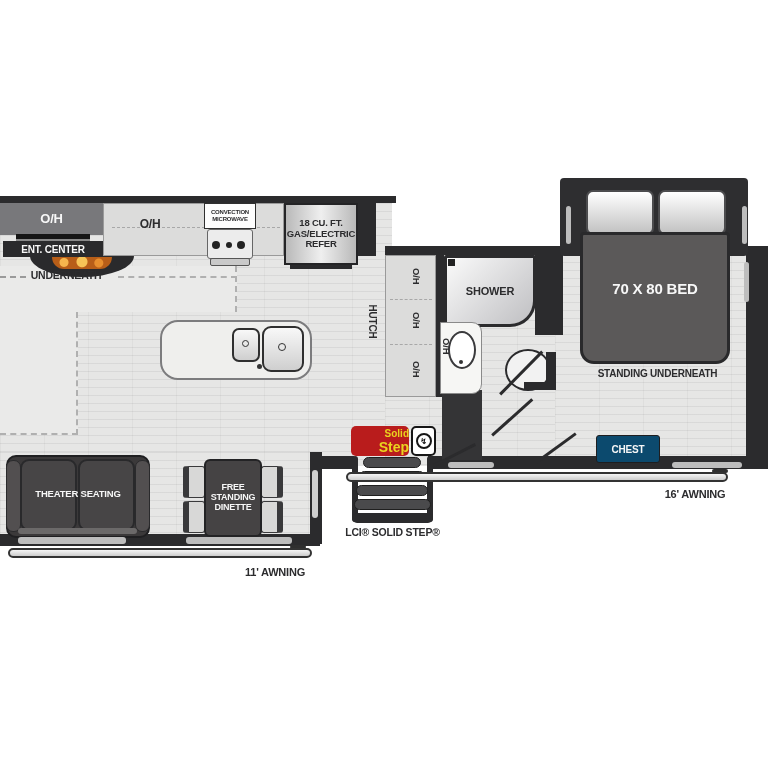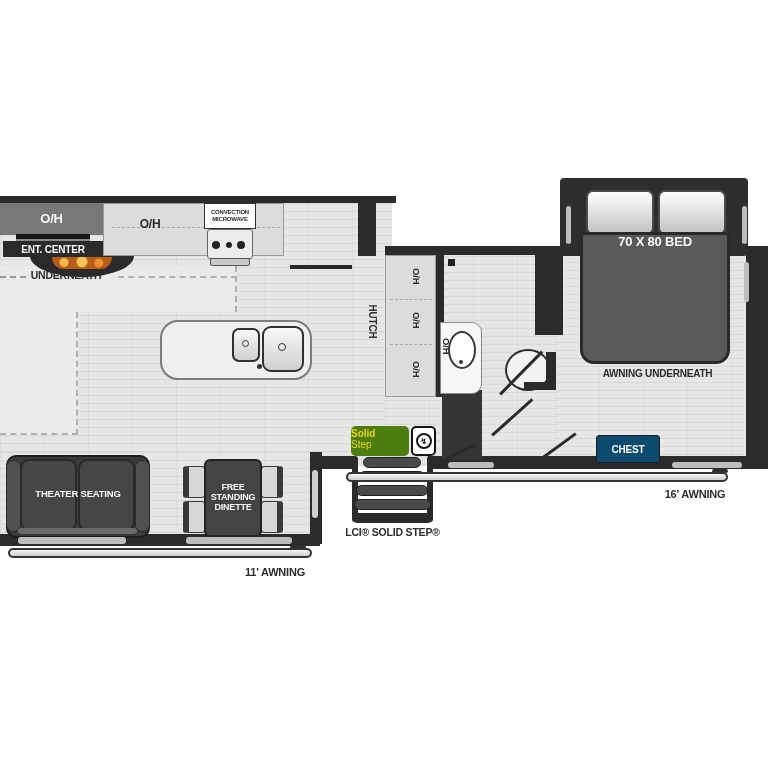--- a/index.html
+++ b/index.html
@@ -74,69 +74,75 @@
 
   <div class="a cen" style="left:204px;top:203px;width:52px;height:26px;background:#fdfdfd;border:1.5px solid #2f2f2f">
     <span class="lbl" style="font-size:6px;width:46px">CONVECTION MICROWAVE</span>
   </div>
   <div class="a" style="left:207px;top:229px;width:46px;height:30px;background:#ececec;border:1px solid #666;border-radius:3px"></div>
   <div class="a" style="left:212px;top:241px;width:8px;height:8px;background:#222;border-radius:50%"></div>
   <div class="a" style="left:226px;top:242px;width:6px;height:6px;background:#222;border-radius:50%"></div>
   <div class="a" style="left:237px;top:241px;width:8px;height:8px;background:#222;border-radius:50%"></div>
   <div class="a" style="left:210px;top:258px;width:40px;height:8px;background:#c9c9c9;border:1px solid #555;border-radius:2px"></div>
 
+  <div class="a cen" style="left:284px;top:203px;width:74px;height:62px;background:linear-gradient(90deg,#b9b9b9,#efefef 50%,#b9b9b9);border:2px solid #242426">
+    <span class="lbl" style="font-size:9.5px;width:70px">18 CU. FT. GAS/ELECTRIC REFER</span>
+  </div>
   <div class="a" style="left:290px;top:265px;width:62px;height:4px;background:#2a2a2c"></div>
 
   <div class="a" style="left:160px;top:320px;width:152px;height:60px;background:#efefed;border:2px solid #7c7c7e;border-radius:18px"></div>
   <div class="a" style="left:232px;top:328px;width:28px;height:34px;background:linear-gradient(#f8f8f8,#cfcfcf);border:2px solid #2f2f2f;border-radius:7px"></div>
   <div class="a" style="left:242px;top:340px;width:7px;height:7px;background:#e8e8e8;border:1.5px solid #333;border-radius:50%"></div>
   <div class="a" style="left:262px;top:326px;width:42px;height:46px;background:linear-gradient(#f8f8f8,#cfcfcf);border:2px solid #2f2f2f;border-radius:9px"></div>
   <div class="a" style="left:278px;top:343px;width:8px;height:8px;background:#e8e8e8;border:1.5px solid #333;border-radius:50%"></div>
   <div class="a" style="left:257px;top:364px;width:5px;height:5px;background:#333;border-radius:50%"></div>
 
   <div class="a counter" style="left:385px;top:255px;width:51px;height:142px"></div>
   <div class="a" style="left:390px;top:299px;width:42px;border-top:1.5px dashed #a8a8a8"></div>
   <div class="a" style="left:390px;top:344px;width:42px;border-top:1.5px dashed #a8a8a8"></div>
   <div class="a lbl rot" style="left:352px;top:316px;width:40px;font-size:10px">HUTCH</div>
   <div class="a lbl rot" style="left:398px;top:271px;width:36px;font-size:9.5px">O/H</div>
   <div class="a lbl rot" style="left:398px;top:315px;width:36px;font-size:9.5px">O/H</div>
   <div class="a lbl rot" style="left:398px;top:364px;width:36px;font-size:9.5px">O/H</div>
 
+  <div class="a cen" style="left:444px;top:255px;width:92px;height:72px;background:linear-gradient(135deg,#fafafa,#bfbfc2);border:3px solid #2b2b2d;border-radius:2px 2px 26px 2px">
+    <span class="lbl" style="font-size:11px">SHOWER</span>
+  </div>
   <div class="a" style="left:448px;top:259px;width:7px;height:7px;background:#222"></div>
   <div class="a" style="left:440px;top:322px;width:42px;height:72px;background:#f6f6f4;border:1.5px solid #8a8a8a;border-radius:0 10px 10px 0"></div>
   <div class="a" style="left:448px;top:331px;width:28px;height:38px;background:#fff;border:2px solid #3a3a3c;border-radius:50%"></div>
   <div class="a" style="left:459px;top:360px;width:4px;height:4px;background:#333;border-radius:50%"></div>
   <div class="a lbl rot" style="left:428px;top:341px;width:36px;font-size:9.5px">O/H</div>
   <div class="a" style="left:505px;top:349px;width:46px;height:42px;background:#f2f2f2;border:2.5px solid #2b2b2d;border-radius:50%"></div>
   <div class="a wall" style="left:546px;top:352px;width:10px;height:38px"></div>
   <div class="a wall" style="left:524px;top:382px;width:32px;height:8px"></div>
   <div class="a doorline" style="left:500px;top:393px;width:60px;transform:rotate(-45.5deg)"></div>
   <div class="a doorline" style="left:492px;top:434px;width:54px;transform:rotate(-42deg)"></div>
   <div class="a doorline" style="left:536px;top:461px;width:49px;transform:rotate(-36deg)"></div>
   <div class="a doorline" style="left:428px;top:467px;width:53px;transform:rotate(-27deg)"></div>
 
   <div class="a" style="left:560px;top:178px;width:188px;height:78px;background:#2e2e30;border-radius:4px"></div>
   <div class="a" style="left:586px;top:190px;width:68px;height:45px;background:linear-gradient(#ffffff,#c2c2c2);border:2px solid #4c4c4e;border-radius:7px"></div>
   <div class="a" style="left:658px;top:190px;width:68px;height:45px;background:linear-gradient(#ffffff,#c2c2c2);border:2px solid #4c4c4e;border-radius:7px"></div>
   <div class="a" style="left:566px;top:206px;width:5px;height:38px;background:#bdbdbd;border-radius:3px"></div>
   <div class="a" style="left:742px;top:206px;width:5px;height:38px;background:#bdbdbd;border-radius:3px"></div>
   <div class="a" style="left:580px;top:232px;width:150px;height:132px;background:#5b5959;border:3px solid #29292b;border-radius:4px 4px 14px 14px">
-    <div class="wlbl" style="font-size:13px">70 X 80 BED</div>
+    <div class="wlbl" style="margin-top:46px;font-size:15px">70 X 80 BED</div>
   </div>
-  <div class="a lbl" style="left:585px;top:368px;width:145px;font-size:10px">AWNING UNDERNEATH</div>
+  <div class="a lbl" style="left:585px;top:368px;width:145px;font-size:10px">STANDING UNDERNEATH</div>
   <div class="a" style="left:744px;top:262px;width:5px;height:40px;background:#bdbdbd;border-radius:3px"></div>
   <div class="a darkbox cen" style="left:596px;top:435px;width:64px;height:28px;border-radius:3px">
     <span class="wlbl" style="font-size:10px">CHEST</span>
   </div>
   <div class="a skid" style="left:672px;top:462px;width:70px;height:6px"></div>
   <div class="a skid" style="left:448px;top:462px;width:46px;height:6px"></div>
 
-  <div class="a" style="left:351px;top:426px;width:58px;height:30px;background:#4d7c0f;border-radius:5px;padding-top:3px;text-align:left">
+  <div class="a" style="left:351px;top:426px;width:58px;height:30px;background:#b91c1c;border-radius:5px;padding-top:3px;text-align:right">
     <div style="color:#e9d41f;font-weight:700;font-size:10px;line-height:1.05">Solid</div>
-    <div style="color:#e9d41f;font-weight:400;font-size:10px;line-height:1.05">Step</div>
+    <div style="color:#e9d41f;font-weight:700;font-size:14px;line-height:1.05">Step</div>
   </div>
   <div class="a cen" style="left:411px;top:426px;width:25px;height:30px;background:#fff;border:2px solid #161616;border-radius:5px">
     <span class="cen" style="width:16px;height:16px;border:2.5px solid #161616;border-radius:50%;font-size:8px;font-weight:700;color:#161616">
         <i style="font-style:normal">↯</i>
       </span>
   </div>
   <div class="a steprail" style="left:352px;top:456px;width:6px;height:66px"></div>
   <div class="a steprail" style="left:427px;top:456px;width:6px;height:66px"></div>
   <div class="a stepbar" style="left:363px;top:457px;width:58px;height:11px"></div>
   <div class="a stepbar" style="left:359px;top:471px;width:66px;height:11px"></div>

